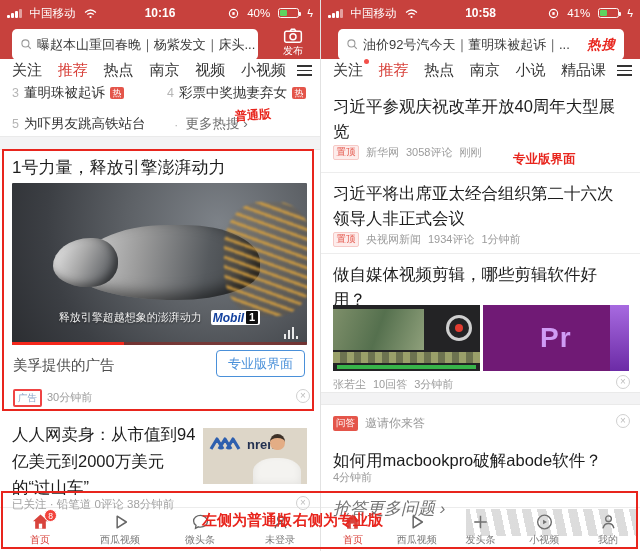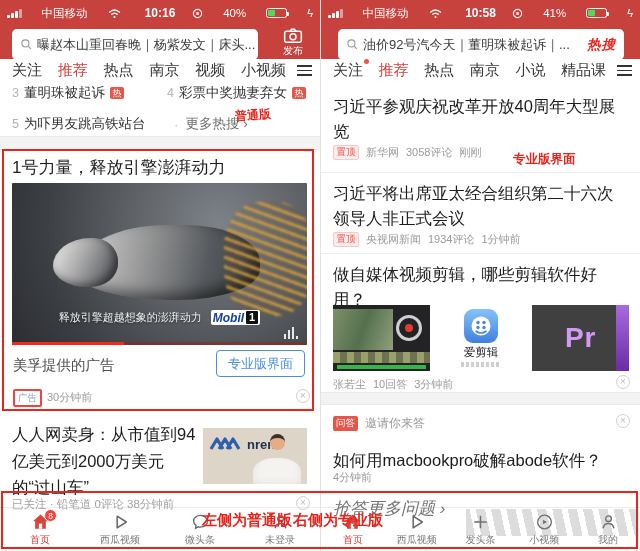--- a/index.html
+++ b/index.html
@@ -10,21 +10,21 @@
   .page{position:relative;width:640px;height:551px;overflow:hidden;background:#fff;}
   .screen{position:absolute;top:0;width:320px;height:551px;background:#fff;overflow:hidden;}
   .screen.left{left:0;}
   .screen.right{left:320px;border-left:1px solid #e2e2e2;}
   .abs{position:absolute;}
 
   
   .statusbar{position:absolute;top:0;left:0;right:0;height:26px;background:var(--red);color:#fff;
     display:flex;align-items:center;padding:0 7px;font-size:11.5px;}
   .sb-time{position:absolute;left:0;right:0;text-align:center;font-weight:700;font-size:12px;}
-  .sb-left,.sb-right{display:flex;align-items:center;gap:20px;z-index:2;}
+  .sb-left,.sb-right{display:flex;align-items:center;gap:8px;z-index:2;}
   .sb-right{margin-left:auto;}
   .sig{display:flex;align-items:flex-end;gap:1.5px;}
   .sig i{width:2.5px;background:#fff;border-radius:1px;display:block;}
   .sig i:nth-child(1){height:3px}.sig i:nth-child(2){height:5px}
   .sig i:nth-child(3){height:7px}.sig i:nth-child(4){height:9px;opacity:.5}
   .bat{position:relative;width:21px;height:10px;border:1px solid rgba(255,255,255,.95);border-radius:2.5px;padding:1px;}
   .bat::after{content:"";position:absolute;right:-3px;top:2.5px;width:2px;height:4px;background:rgba(255,255,255,.95);border-radius:0 1px 1px 0;}
   .bat i{display:block;height:100%;background:#5fd35f;border-radius:1px;}
   .bolt{font-size:11px;line-height:1;color:#fff;}
 
@@ -109,21 +109,21 @@
   .tile1{background:#232325;}
   .t1-photo{position:absolute;left:0;top:4px;width:62%;height:62%;background:linear-gradient(110deg,#7e8f6a,#55704e 50%,#8fa07b);}
   .t1-dial{position:absolute;right:8px;top:10px;width:26px;height:26px;border-radius:50%;border:3px solid #cfcfcf;}
   .t1-dial::after{content:"";position:absolute;left:6px;top:6px;width:8px;height:8px;border-radius:50%;background:#e23b30;}
   .t1-strip{position:absolute;left:0;right:0;bottom:8px;height:11px;background:repeating-linear-gradient(90deg,#9aa06a 0 7px,#6d7350 7px 14px);}
   .t1-green{position:absolute;left:4px;right:4px;bottom:2px;height:4px;background:#37b44a;}
   .tile2{display:flex;flex-direction:column;align-items:center;justify-content:center;gap:2px;}
   .ajj-ic{width:34px;height:34px;border-radius:9px;background:linear-gradient(#86c2f6,#3f80e0);display:flex;align-items:center;justify-content:center;}
   .ajj-label{font-size:11.5px;color:#222;}
   .ajj-sub{width:40px;height:5px;background:repeating-linear-gradient(90deg,#cfcfcf 0 3px,transparent 3px 5px);}
-  .tile3{background:#404040;display:flex;align-items:center;justify-content:center;}
+  .tile3{background:#701a75;display:flex;align-items:center;justify-content:center;}
   .pr-word{color:#cf9bf5;font-weight:700;font-size:28px;letter-spacing:1px;}
   .pr-strip{position:absolute;right:0;top:0;bottom:0;width:13%;background:linear-gradient(#a76ae0,#6c2ba6);}
 
   .qa-badge{background:#e4554a;color:#fff;font-size:9.5px;border-radius:2px;padding:1px 3px;}
   .qa-more{position:absolute;left:12px;top:497px;font-size:17px;color:#737373;z-index:6;font-style:italic;}
 
   .watermark{position:absolute;right:2px;bottom:15px;width:172px;height:27px;z-index:5;pointer-events:none;
     background:repeating-linear-gradient(78deg,rgba(140,140,140,.30) 0 9px,rgba(140,140,140,0) 9px 15px);filter:blur(.7px);}
 
   
@@ -381,34 +381,20 @@
     <div class="sep" style="top:253px;"></div>
 
     <div class="r-title" style="top:262px;">做自媒体视频剪辑，哪些剪辑软件好用？</div>
     <div class="imgs3">
       <div class="tile tile1">
         <div class="t1-photo"></div>
         <div class="t1-dial"></div>
         <div class="t1-strip"></div>
         <div class="t1-green"></div>
       </div>
-      <div class="tile tile2">
-        <div class="ajj-ic">
-          <svg width="24" height="24" viewBox="0 0 24 24">
-              <circle cx="12" cy="12" r="9.5" fill="#fff"></circle>
-              <circle cx="9" cy="8.5" r="1.7" fill="#4a86e0"></circle>
-              <circle cx="15" cy="8.5" r="1.7" fill="#4a86e0"></circle>
-              <circle cx="9" cy="13.5" r="1.7" fill="#4a86e0"></circle>
-              <circle cx="15" cy="13.5" r="1.7" fill="#4a86e0"></circle>
-              <path d="M6.5 17q5.5 4 11 0" fill="none" stroke="#4a86e0" stroke-width="1.6"></path>
-            </svg>
-        </div>
-        <span class="ajj-label">爱剪辑</span>
-        <div class="ajj-sub"></div>
-      </div>
       <div class="tile tile3">
         <span class="pr-word">Pr</span>
         <div class="pr-strip"></div>
       </div>
     </div>
     <div class="meta-row" style="top:377px;">
       <span>张若尘</span>
       <span>10回答</span>
       <span>3分钟前</span>
     </div>

